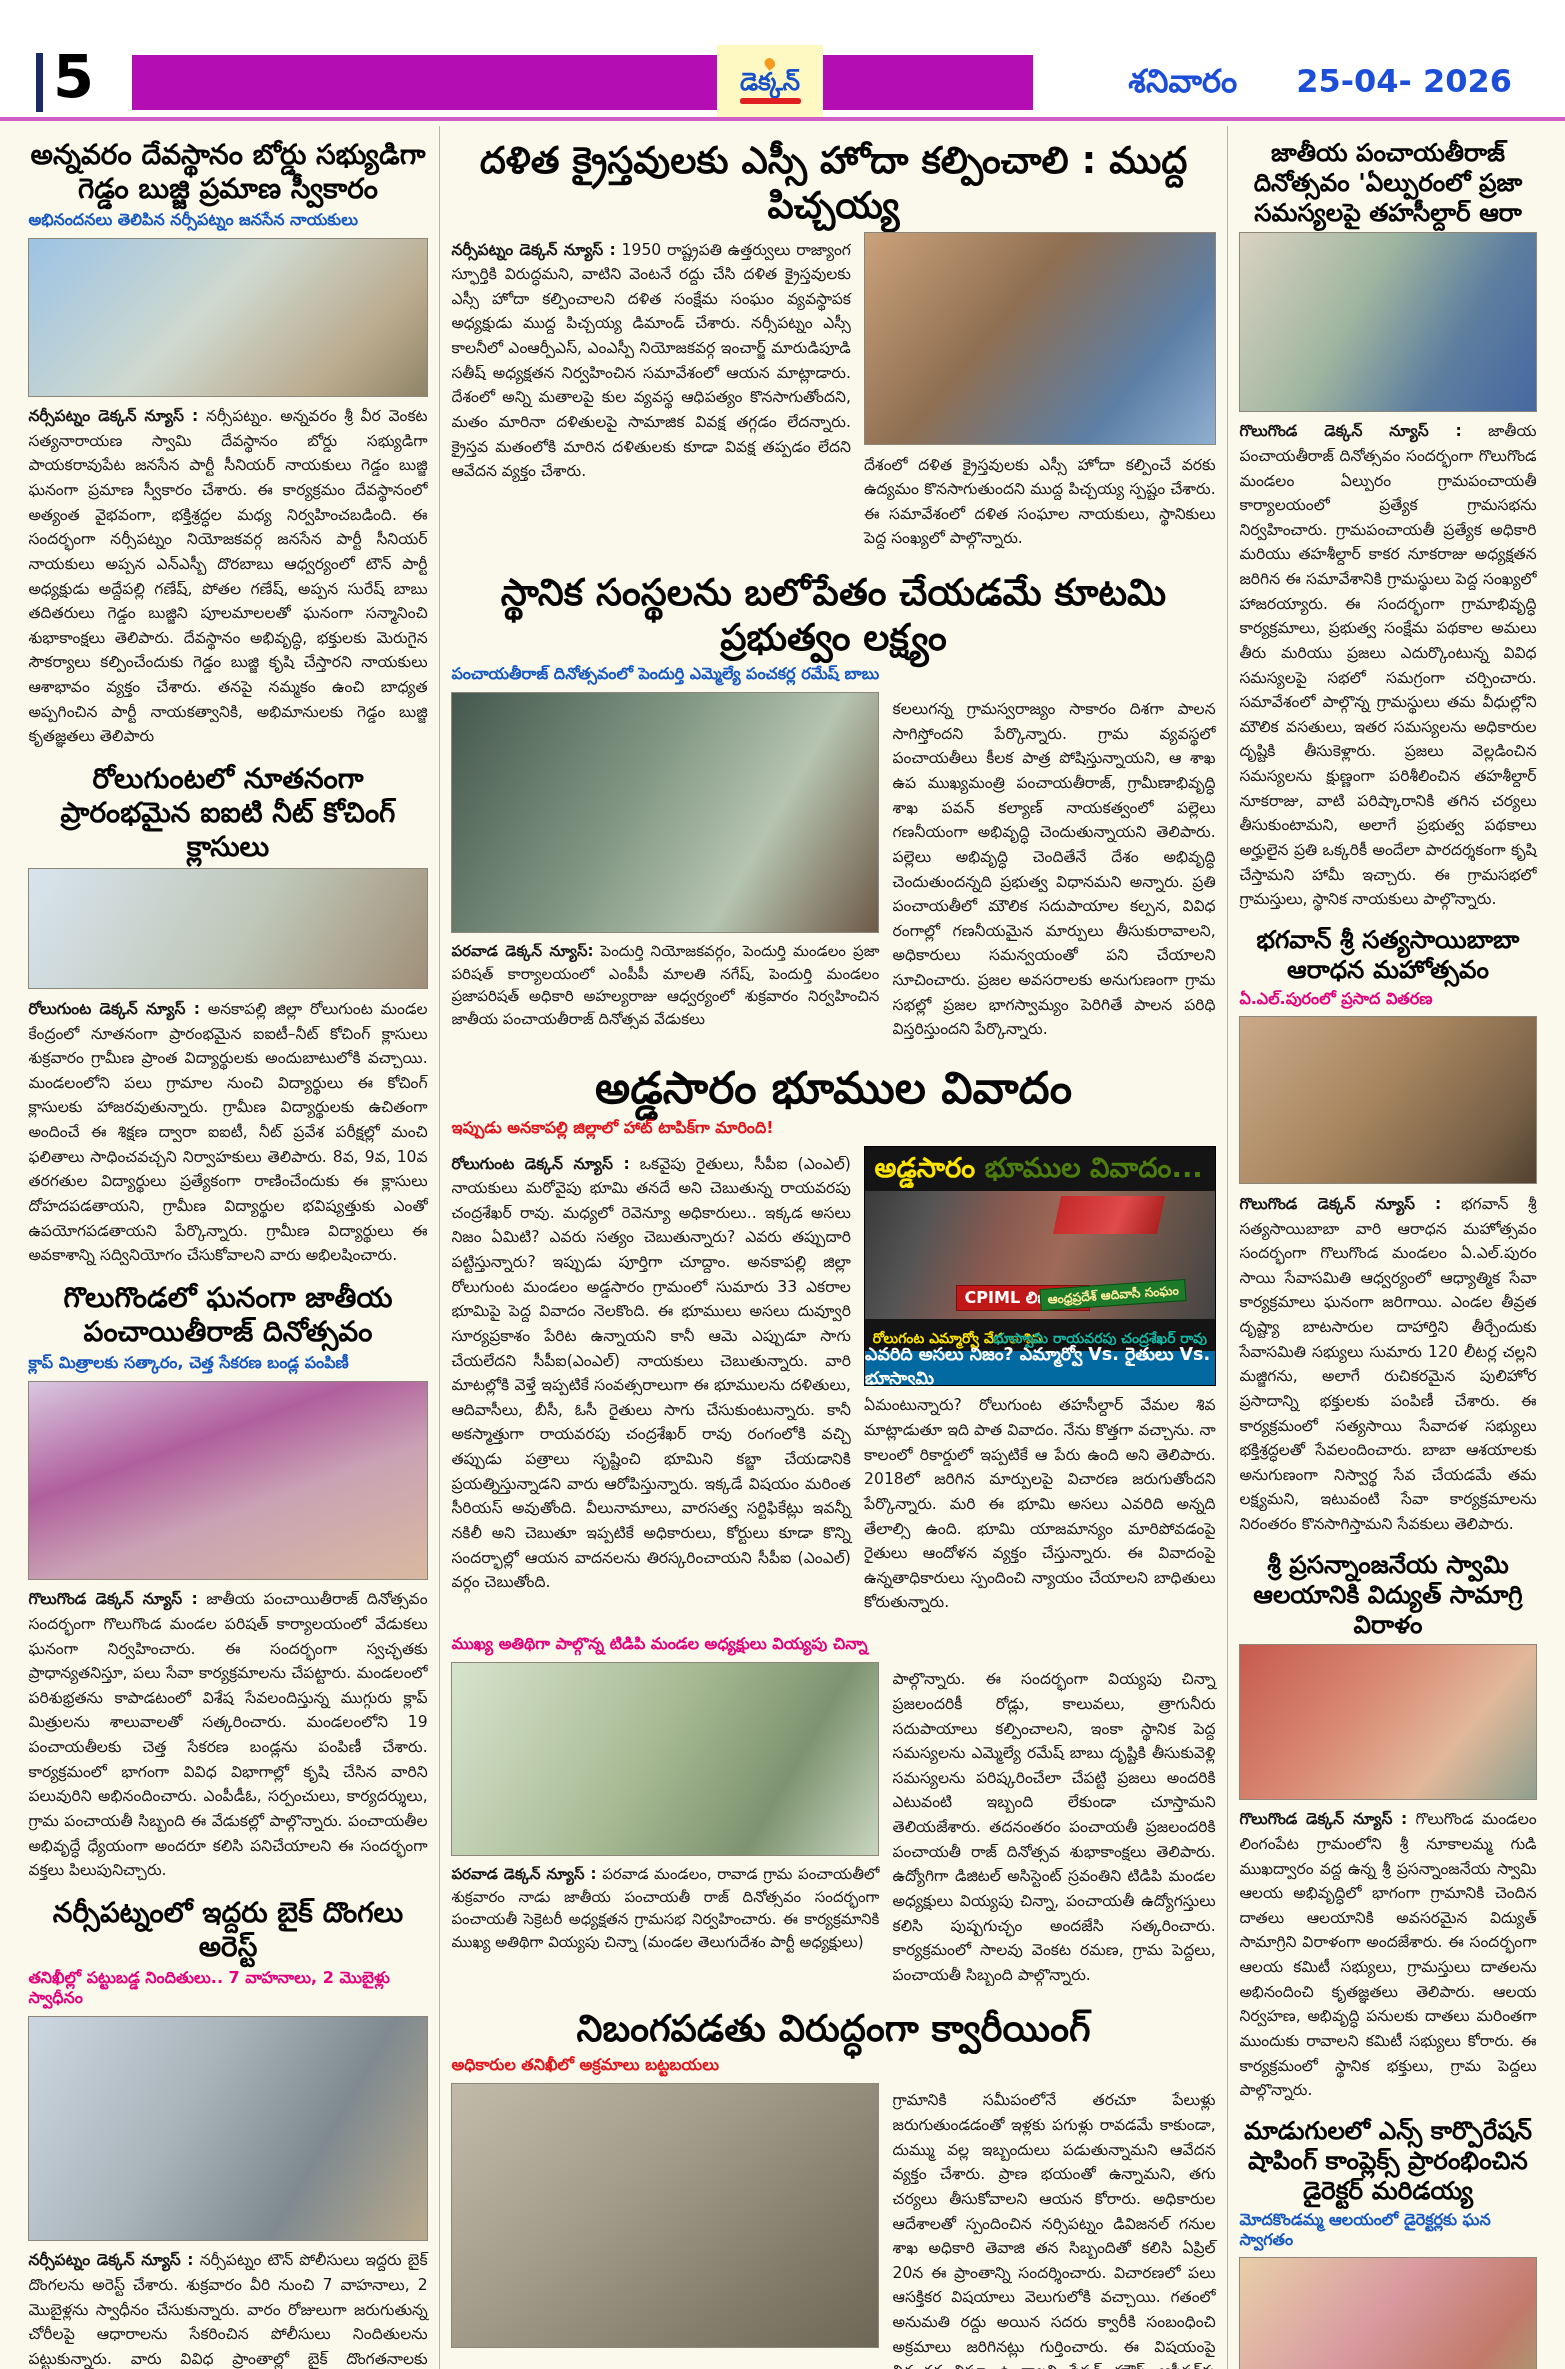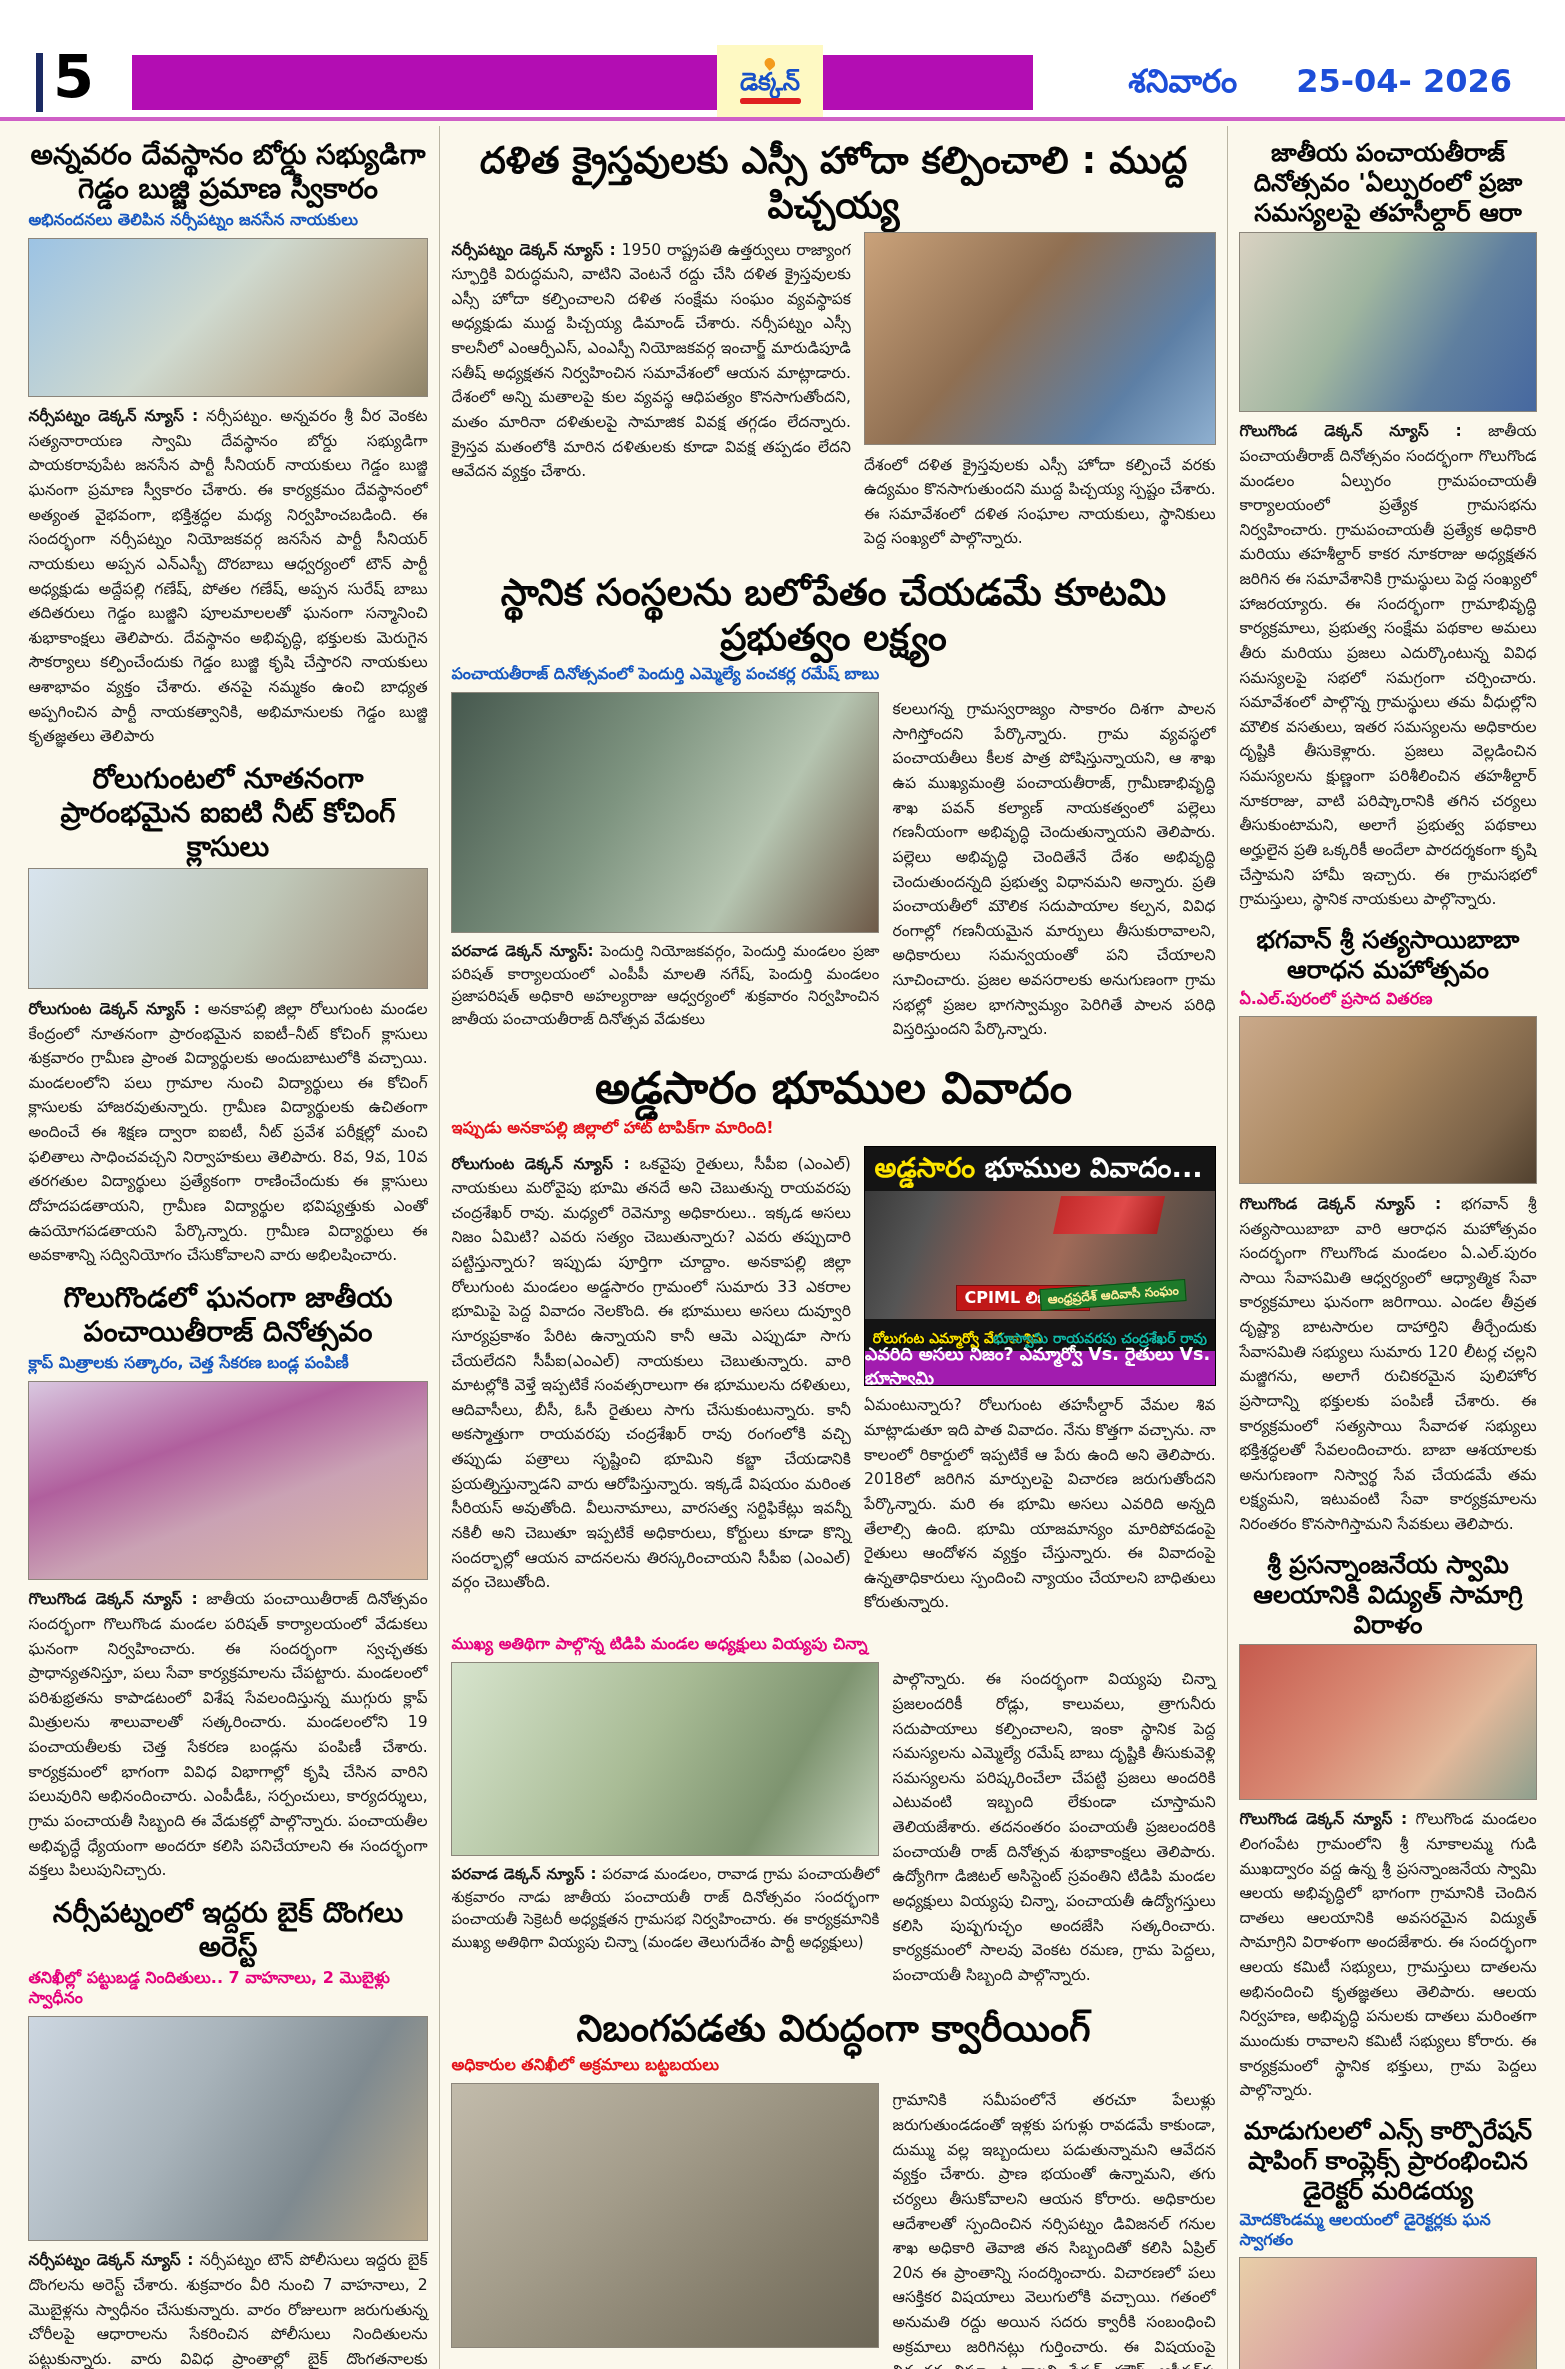--- a/index.html
+++ b/index.html
@@ -53,32 +53,32 @@
   .ph-sabha{height:194px;background:linear-gradient(120deg,#d7e4cd 0%,#a8bb95 45%,#7e9470 75%,#c9d6c0 100%);}
   .ph-quarry{height:265px;background:linear-gradient(140deg,#c2bbab 0%,#a39c8a 40%,#837c6a 75%,#6d6757 100%);}
   .ph-elpuram{height:180px;background:linear-gradient(120deg,#d9d2c2 0%,#9fb59f 40%,#5f7f9f 70%,#4668a0 100%);}
   .ph-prasad{height:168px;background:linear-gradient(130deg,#caa98a 0%,#a8865f 45%,#7a6248 80%,#51412f 100%);}
   .ph-temple{height:156px;background:linear-gradient(130deg,#c65b4e 0%,#d98a74 40%,#e2b89a 70%,#8fa08e 100%);}
   .ph-ribbon{height:203px;background:linear-gradient(130deg,#e8cfa8 0%,#d89aa0 40%,#c27a6a 70%,#97b077 100%);}
   
   .yt{position:relative;height:238px;background:#141414;border:0.9px solid #000;overflow:hidden;}
   .yt-title{position:absolute;top:5.7px;left:9.5px;right:5.7px;font-size:27.4px;font-weight:bold;line-height:1.1;}
   .yt-y{color:#ffe600;}
-  .yt-w{color:#ffffff;}
+  .yt-w{color:#4d7c0f;}
   .yt-scene{position:absolute;top:44px;left:0;right:0;bottom:66px;
     background:linear-gradient(110deg,#3a3a3a 0%,#555 18%,#8a5a50 38%,#a06a58 55%,#6a554a 78%,#444 100%);}
   .yt-flag{position:absolute;top:49px;left:55%;width:104px;height:38px;
     background:linear-gradient(100deg,#c42a2a 0%,#e04a4a 60%,#aa2020 100%);transform:skewX(-12deg);}
   .yt-cpiml{position:absolute;left:26%;bottom:74px;background:#c01818;color:#fff;font-weight:bold;
     font-size:16px;padding:2.8px 7.6px;line-height:1.15;text-align:center;border:0.9px solid #7a0e0e;}
   .yt-green{position:absolute;left:50%;bottom:79px;background:#1d7a2a;color:#ffec9a;font-weight:bold;
     font-size:12.3px;padding:2.8px 6.6px;line-height:1.2;text-align:center;transform:rotate(-4deg);border:0.9px solid #0c4a14;}
   .yt-capL{position:absolute;left:7.6px;bottom:38px;color:#ffe600;font-size:14px;font-weight:bold;line-height:1.2;text-shadow:0.9px 0.9px 1.9px #000;}
   .yt-capR{position:absolute;right:7.6px;bottom:38px;color:#14b8a6;font-size:14px;font-weight:bold;line-height:1.2;text-align:right;text-shadow:0.9px 0.9px 1.9px #000;}
-  .yt-strip{position:absolute;left:0;right:0;bottom:0;height:34px;background:#a21caf;color:#fff;
+  .yt-strip{position:absolute;left:0;right:0;bottom:0;height:34px;background:#0369a1;color:#fff;
     font-size:17.5px;font-weight:bold;display:flex;align-items:center;justify-content:center;}
   .cap{font-size:15px;line-height:1.5;text-align:justify;margin:5.7px 0;}
   .mb8{margin-bottom:7.6px;}
 </style>
 </head>
 <body>
 
 <header class="masthead">
   <div class="blue-bar"></div>
   <div class="pgnum">5</div>

